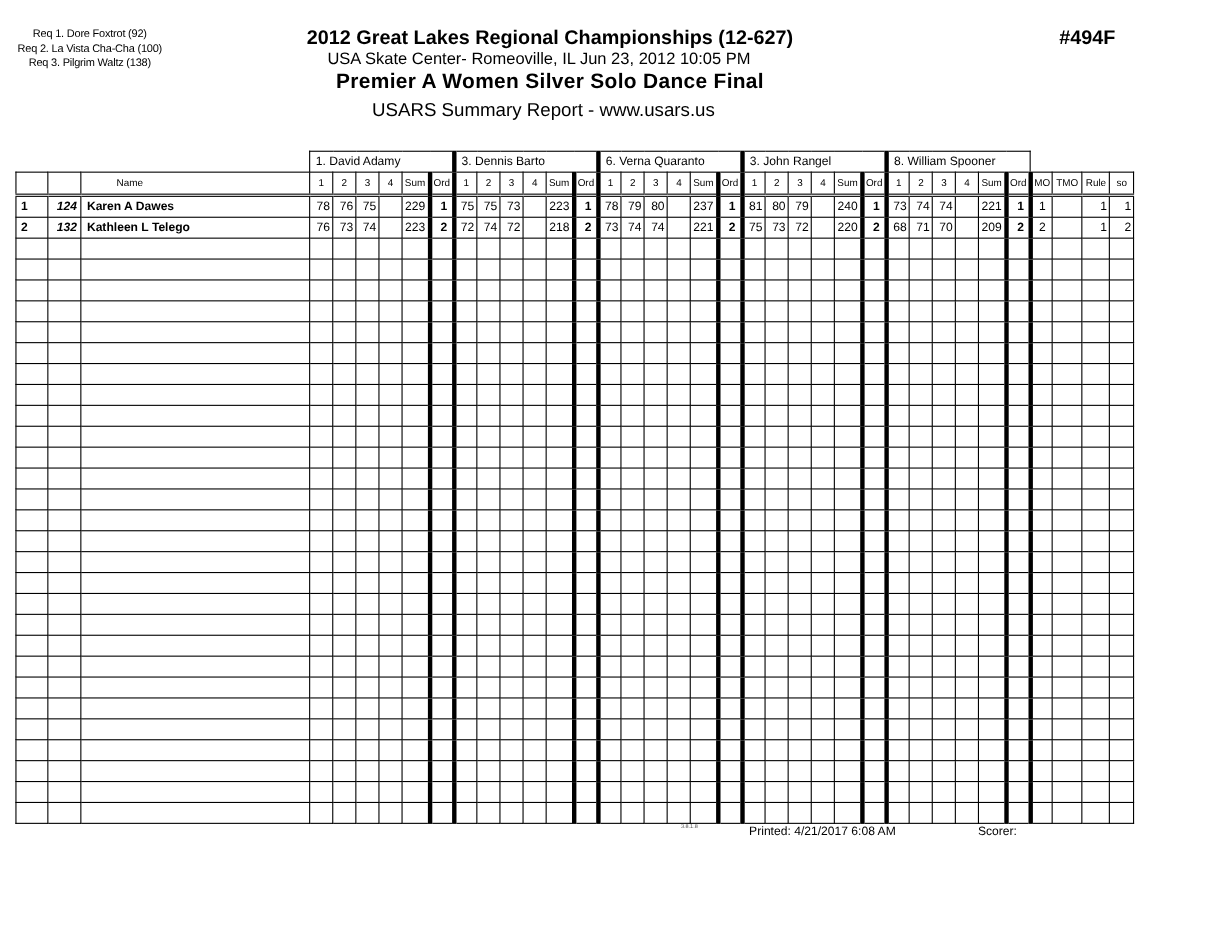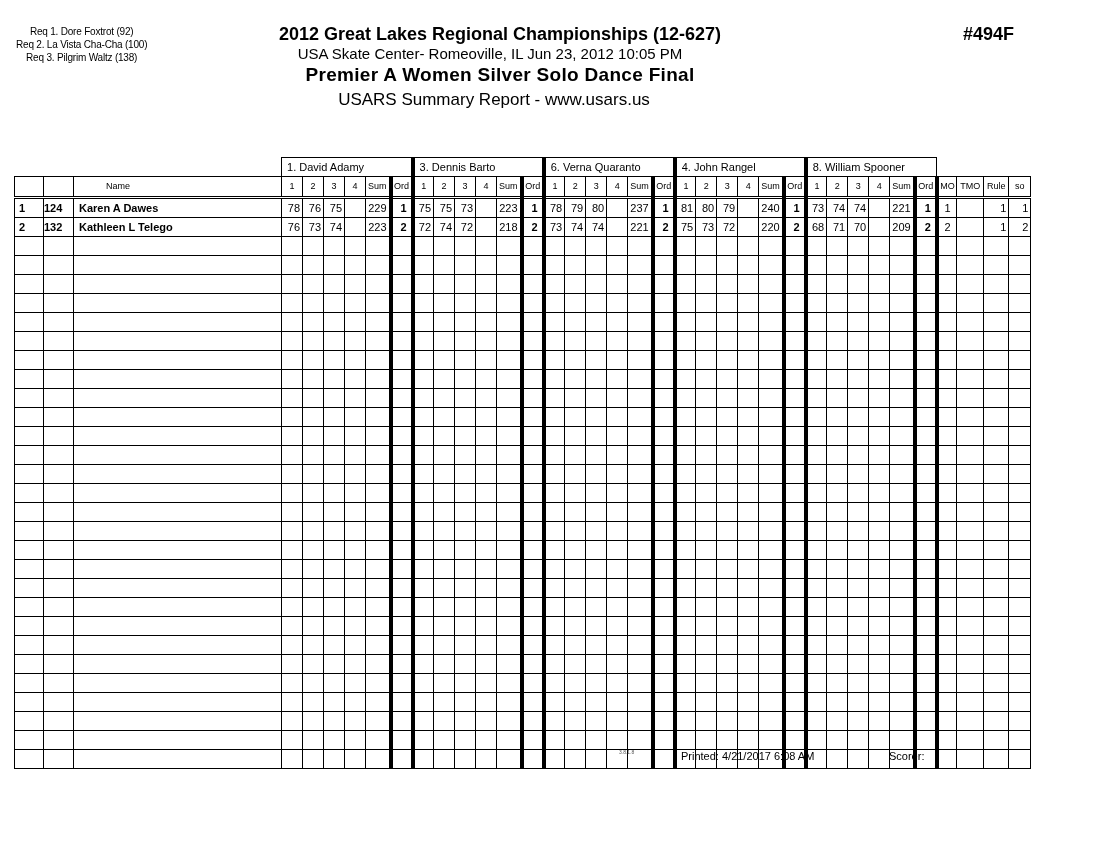--- a/index.html
+++ b/index.html
@@ -7,35 +7,35 @@
          font-family: "Liberation Sans", sans-serif; color: #000; }
   .req { position: absolute; left: 16px; top: 25px; font-size: 10px; line-height: 13px; letter-spacing: -0.2px; }
   .req div { white-space: nowrap; text-align: center; }
   .hdr { position: absolute; left: 0; width: 1100px; text-align: center; white-space: nowrap; }
   .t1 { top: 24px; left: -50px; font-size: 18px; font-weight: bold; }
   .t2 { top: 45px; left: -60px; font-size: 15px; }
   .t3 { top: 64px; left: -50px; font-size: 19px; font-weight: bold; letter-spacing: 0.3px; }
   .t4 { top: 90px; left: -56px; font-size: 17px; }
   .evno { position: absolute; left: 963px; top: 24px; font-size: 18px; font-weight: bold; }
 
-  table.grid { position: absolute; left: 14px; top: 137px; border-collapse: collapse; table-layout: fixed; margin-top: 20px; }
+  table.grid { position: absolute; left: 14px; top: 137px; border-collapse: collapse; table-layout: fixed; }
   table.grid td { border: 1px solid #000; padding: 0; height: 18px; font-size: 11px; overflow: hidden; white-space: nowrap; }
   td.blank { border: none !important; }
   td.judge { font-size: 11px; padding-left: 5px !important; height: 17px !important; border-bottom: 1px solid #000; }
   tr.sub td { font-size: 9px; height: 19px; padding-left: 3px; }
   tr.sub td.c { text-align: center; padding-left: 0; }
   tr.sub { border-bottom: 3px double #000; }
   tr.sub td { border-bottom: 3px double #000; padding-left: 32px; }
   td.num { text-align: right; padding-right: 2px !important; font-size: 12px; }
   td.ctr { text-align: center; font-size: 12px; }
   td.ord { text-align: right; padding-right: 4px !important; font-weight: bold; font-size: 13px; }
   td.thickL { border-left: 4px solid #000 !important; }
   td.name { padding-left: 5px !important; font-weight: bold; font-size: 11px; }
   td.place { padding-left: 4px !important; font-weight: bold; font-size: 12px; }
-  td.cont { padding-right: 3px !important; font-weight: bold; font-size: 12px; }
+  td.cont { text-align: right; padding-right: 3px !important; font-weight: bold; font-size: 12px; font-style: italic; }
 
   .footer { position: absolute; top: 750px; font-size: 11px; white-space: nowrap; padding-left: 40px; }
   .ver { position: absolute; left: 619px; top: 749px; font-size: 5px; color: #555; }
   .printed { left: 641px; }
   .scorer { left: 849px; }
 </style>
 </head>
 <body>
 
 <div class="req">
@@ -89,21 +89,21 @@
       <col style="width: 27px;">
       <col style="width: 25px;">
       <col style="width: 22px;">
     </colgroup>
   <tbody id="tbody">
       <tr>
         <td colspan="3" class="blank"></td>
         <td colspan="6" class="judge">1.  David Adamy</td>
         <td colspan="6" class="judge thickL">3.  Dennis Barto</td>
         <td colspan="6" class="judge thickL">6.  Verna Quaranto</td>
-        <td colspan="6" class="judge thickL">4.  John Rangel</td>
+        <td colspan="6" class="judge thickL">3.  John Rangel</td>
         <td colspan="6" class="judge thickL">8.  William Spooner</td>
         <td colspan="4" class="blank"></td>
       </tr>
       <tr class="sub">
         <td>Place</td>
         <td>Cont</td>
         <td>Name</td>
         <td class="c">1</td>
         <td class="c">2</td>
         <td class="c">3</td>

